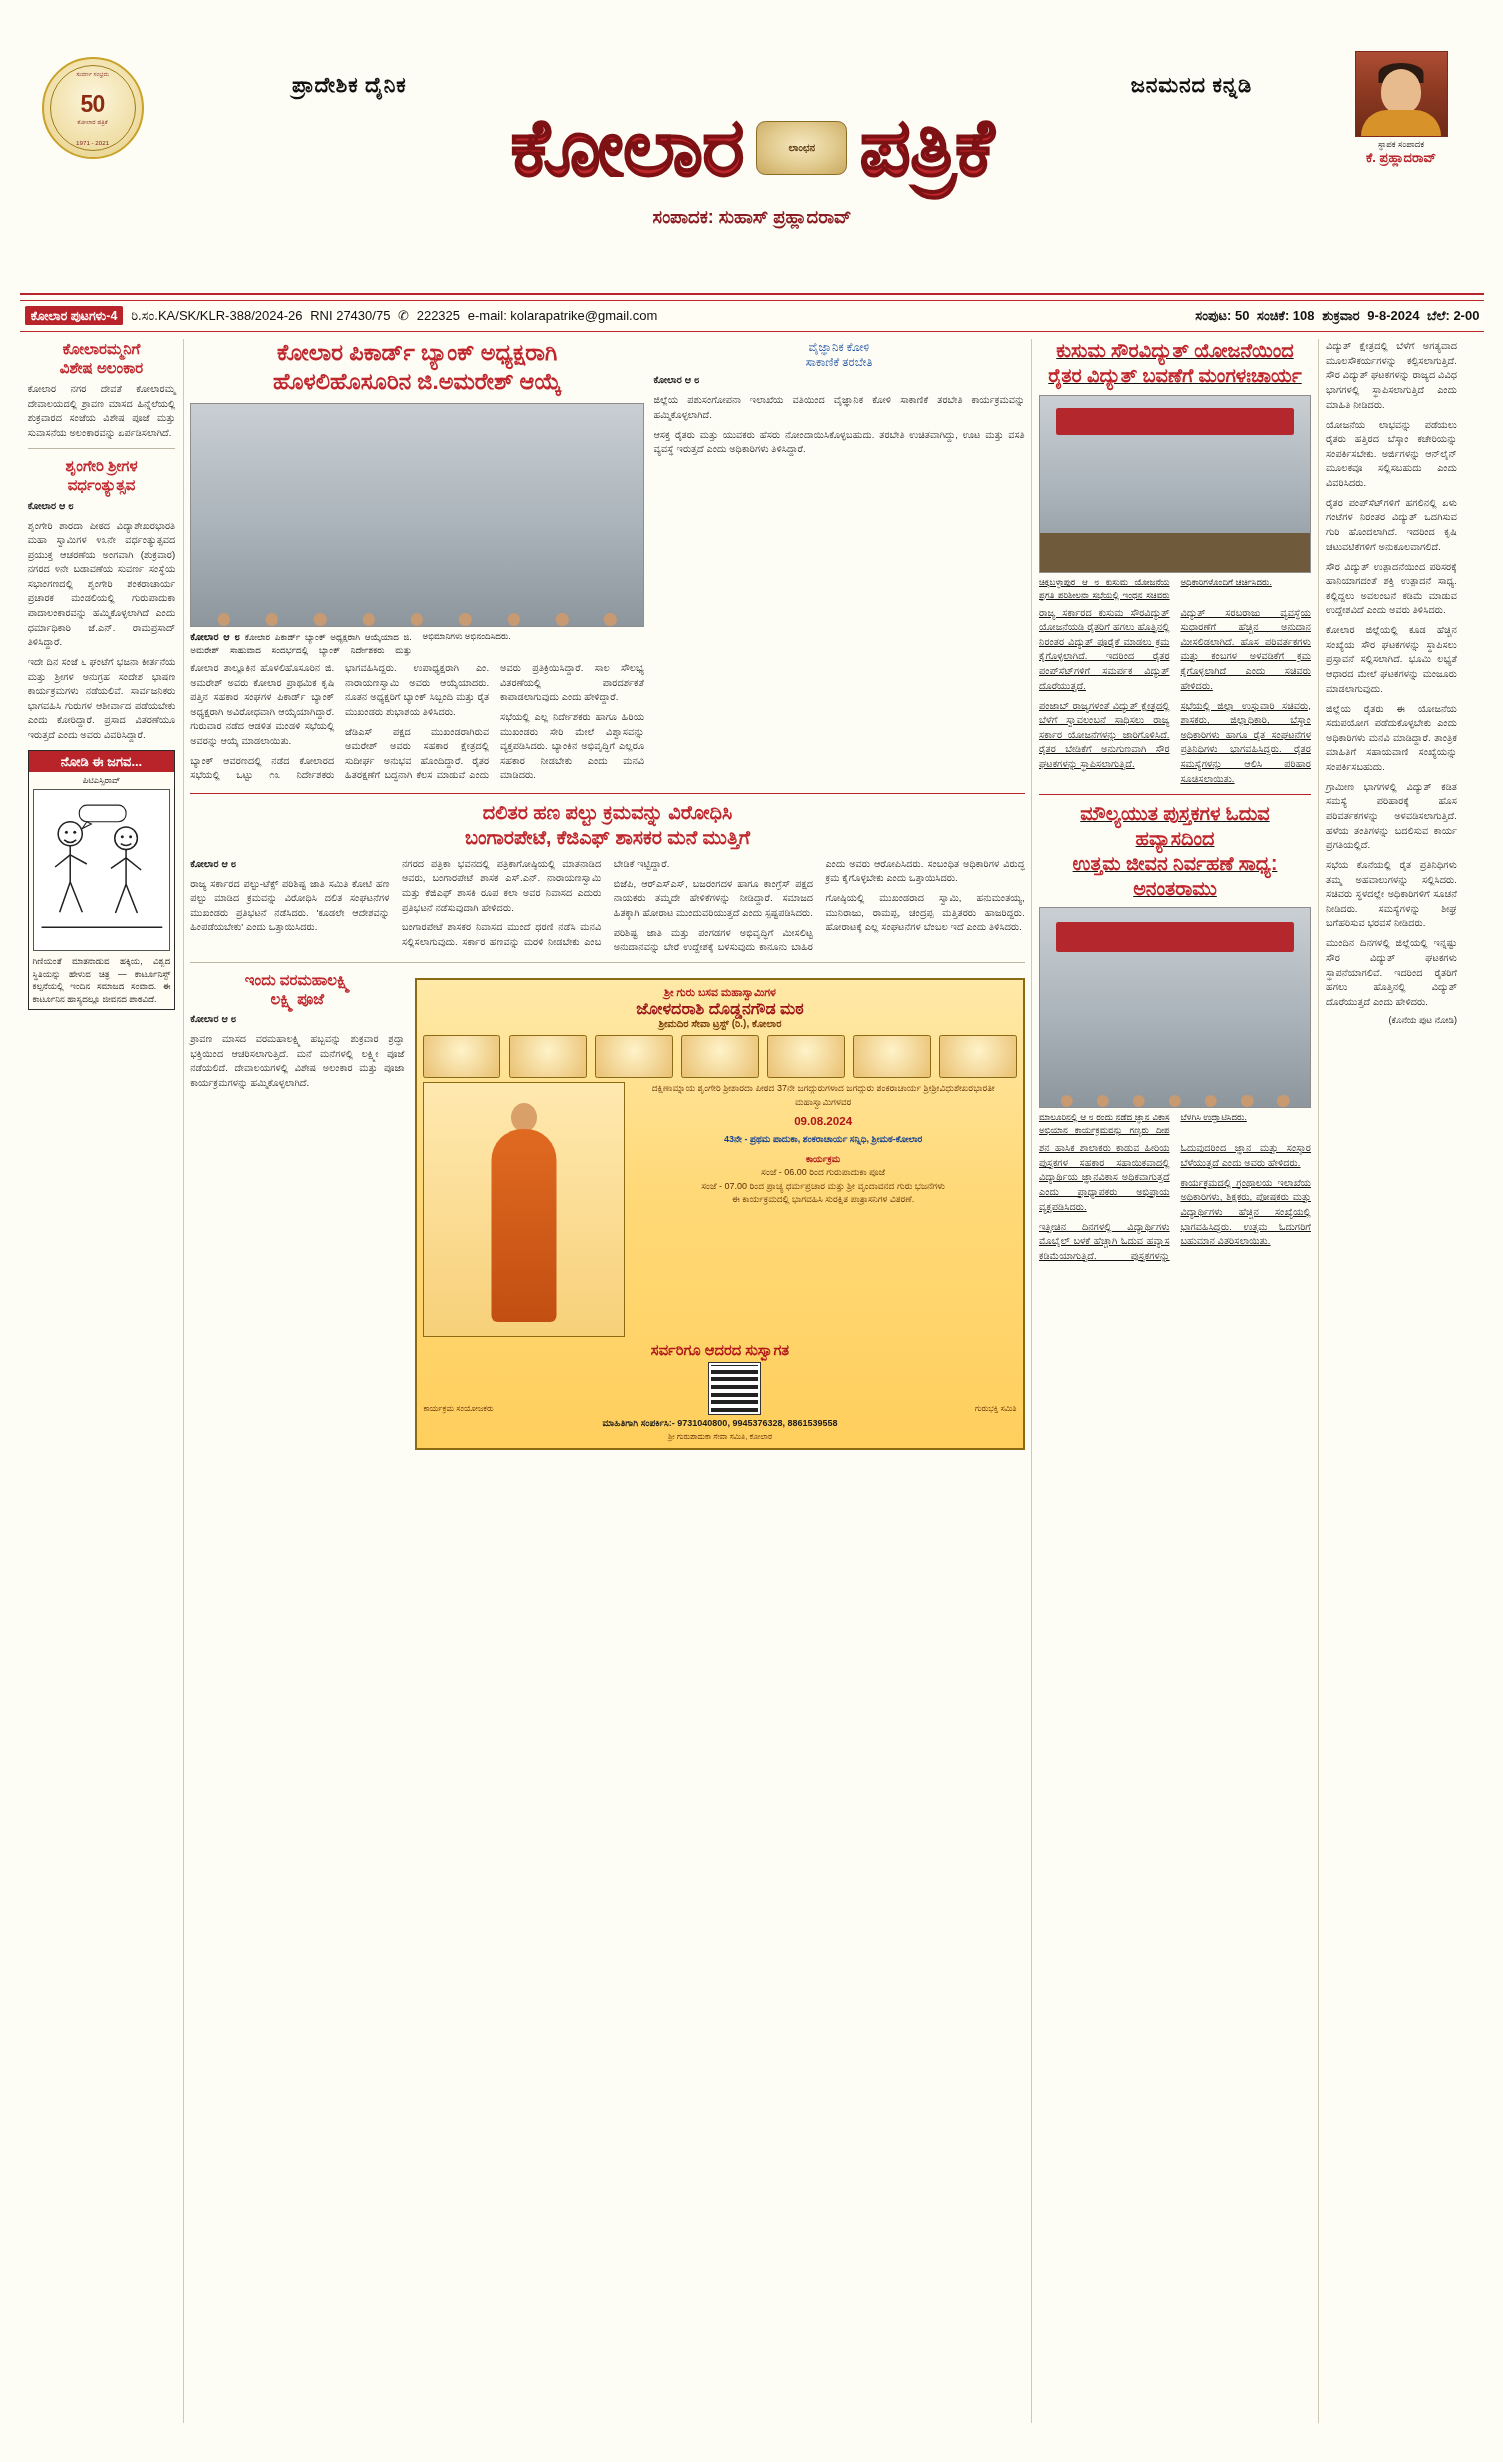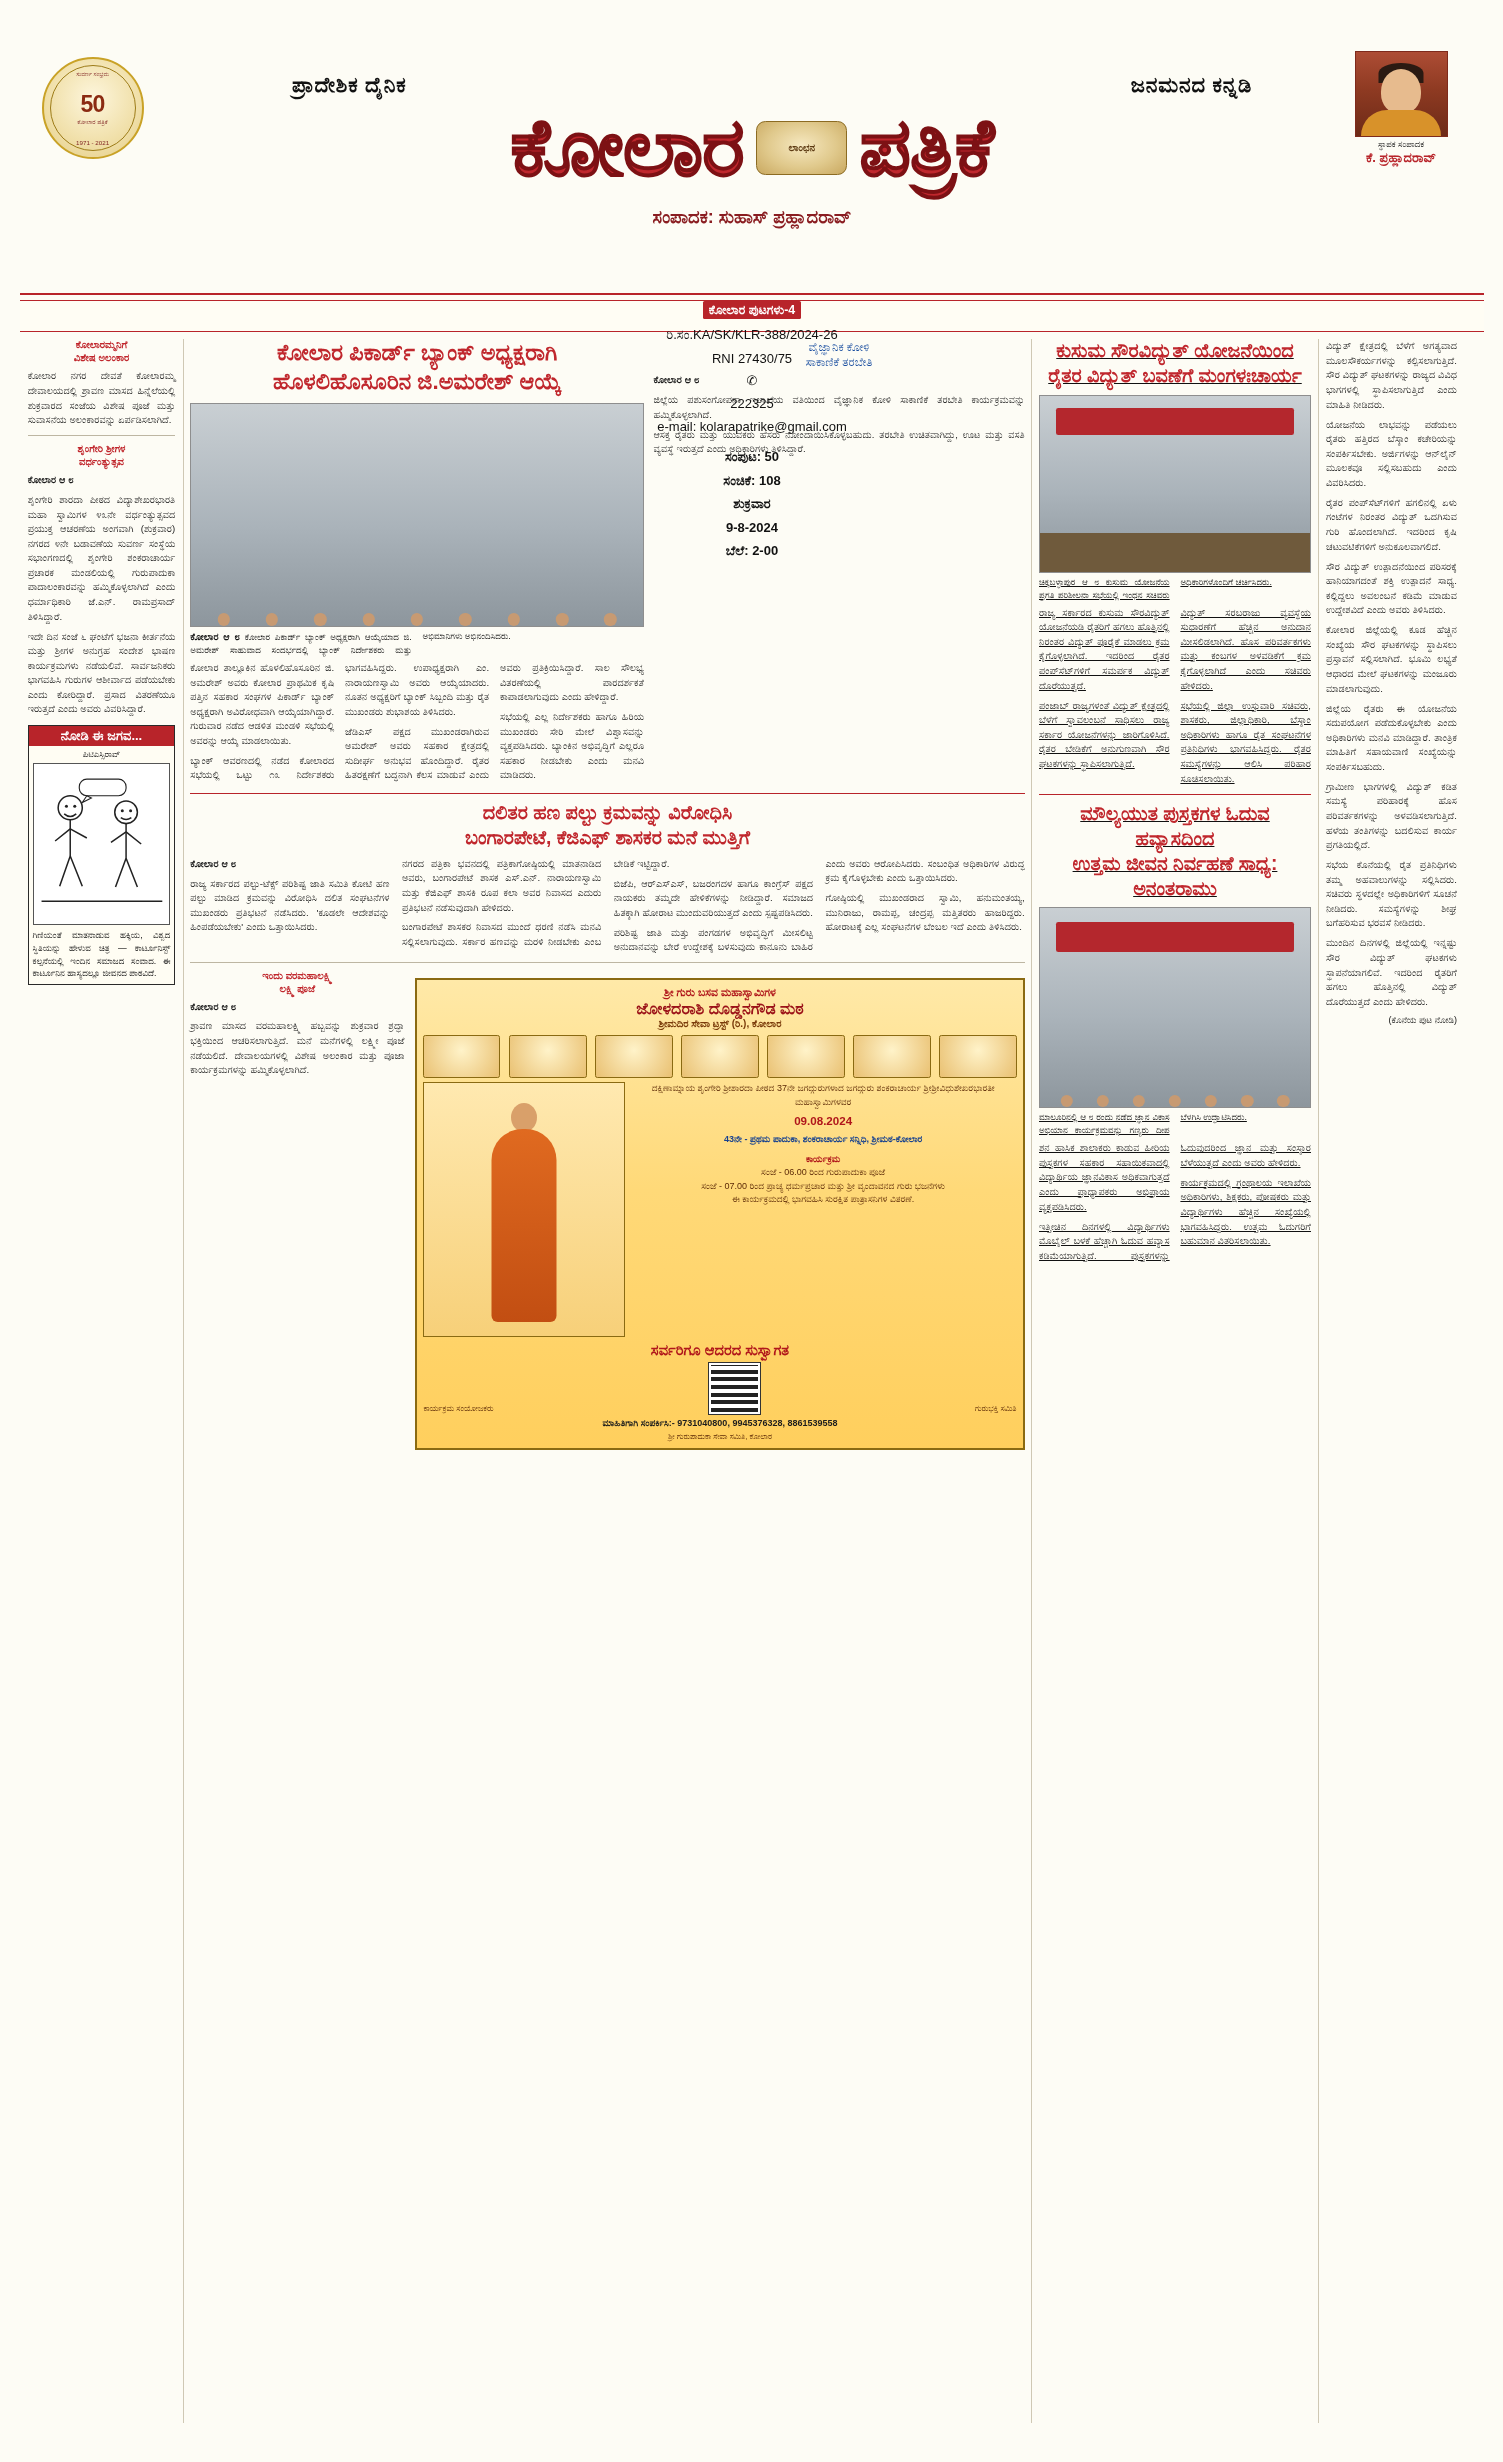--- a/index.html
+++ b/index.html
@@ -111,21 +111,20 @@
   .infobar {
     margin-top:4.6px;
     border-top:1.5px solid #b8242a;
     border-bottom:1.5px solid #b8242a;
     height:32px;
     display:flex; align-items:center;
     font-size:13px;
     padding:0 4.6px;
     gap:7.7px;
     background:#fffdf4;
-    flex-direction:column;
   }
   .infobar .pill {
     background:#b8242a; color:#fff; font-weight:bold;
     padding:2.3px 6.2px; font-size:12.4px; border-radius:1.5px;
   }
   .infobar .seg { white-space:nowrap; }
   .infobar .grow { flex:1; }
   .infobar .bold { font-weight:bold; }
   
   .content {
@@ -146,21 +145,21 @@
   .rcol:last-child { border-right:none; }
 
   .headline {
     color:#c0272d;
     font-weight:bold;
     font-family:"Liberation Sans", sans-serif;
     line-height:1.28;
   }
   .h-big { font-size:22.4px; text-align:center; }
   .h-med { font-size:19.3px; text-align:center; }
-  .h-sm  { font-size:10px; }
+  .h-sm  { font-size:15px; }
   .subhead-blue {
     color:#1b4fa0; font-weight:normal; font-size:11.6px; text-align:center; line-height:1.3;
   }
   .body {
     font-size:9.6px; line-height:1.52; text-align:justify; color:#1a1a1a;
     letter-spacing:0.1px;
   }
   .body p { margin:0 0 5.4px 0; }
   .dateline { font-size:9.6px; font-weight:bold; }
   .rule { border-top:0.8px solid #bdb6a2; margin:7px 0; }

